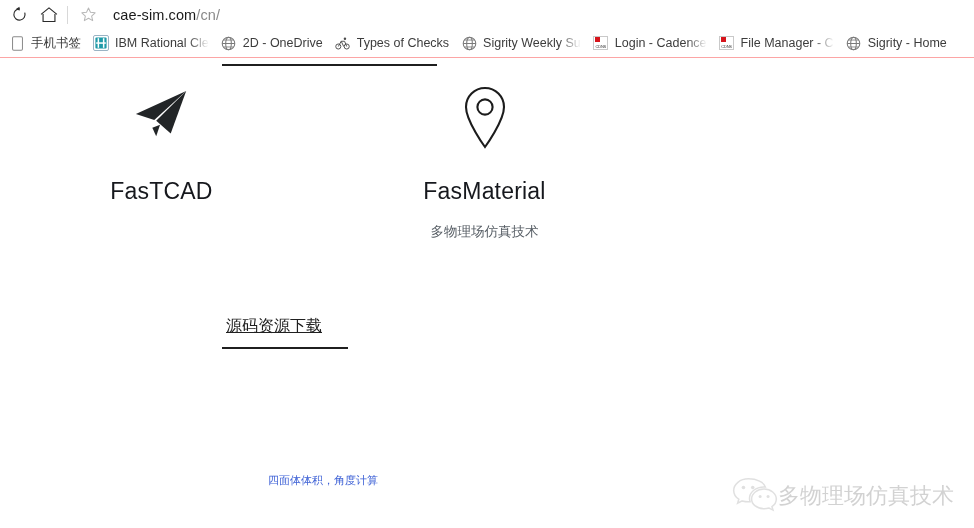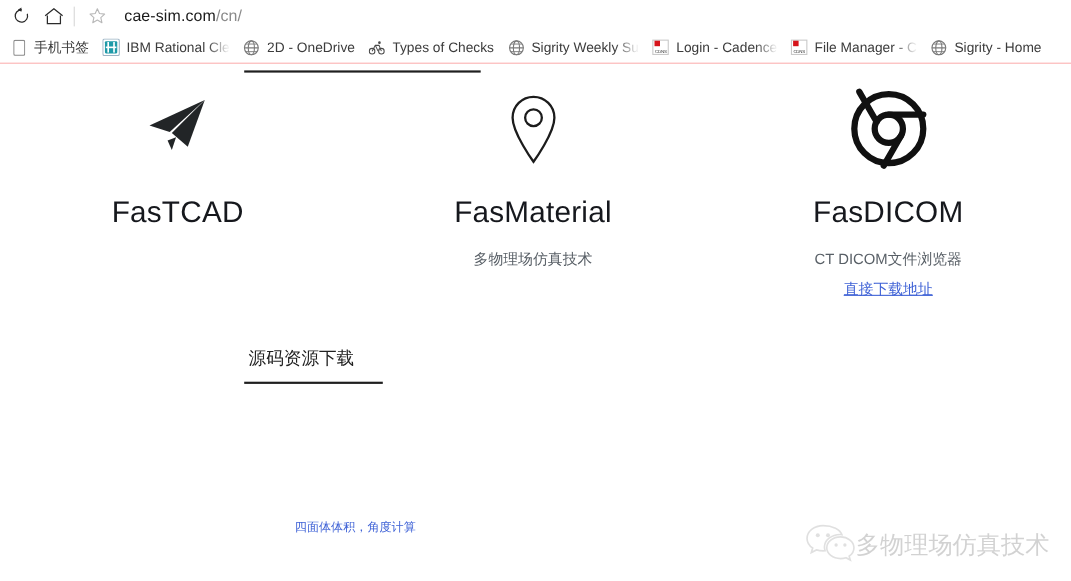--- a/index.html
+++ b/index.html
@@ -128,21 +128,21 @@
     text-align: center;
     box-sizing: border-box;
   }
   .card-icon {
     height: 78px;
     display: flex;
     align-items: center;
     justify-content: center;
   }
   .card-title {
-    font-size: 27px;
+    font-size: 23px;
     color: #16181d;
     margin-top: 22px;
     white-space: nowrap;
     letter-spacing: 0.2px;
   }
   .card-sub {
     font-size: 13.5px;
     color: #585f66;
     margin-top: 18px;
     white-space: nowrap;
@@ -160,20 +160,21 @@
 
   .section {
     position: absolute;
     left: 222px; top: 258px;
   }
   .section-title {
     font-size: 16px;
     color: #202020;
     padding: 0 6px 10px 4px;
     display: inline-block;
+    text-decoration: underline;
   }
   .section-rule {
     width: 126px; height: 2px;
     background: #1f1f1f;
   }
 
   .link-row {
     position: absolute;
     left: 268px; top: 412px;
   }
@@ -338,34 +339,20 @@
       <div class="card-icon">
         <svg width="54" height="68" viewBox="0 0 54 68">
           <path d="M27 64 C27 64 46 38 46 24 A19 19 0 0 0 8 24 C8 38 27 64 27 64 Z" fill="none" stroke="#1c1c1c" stroke-width="2.1"></path>
           <circle cx="27" cy="24" r="7.6" fill="none" stroke="#1c1c1c" stroke-width="2.1"></circle>
         </svg>
       </div>
       <div class="card-title">FasMaterial</div>
       <div class="card-sub">多物理场仿真技术</div>
     </div>
 
-    <div class="card third">
-      <div class="card-icon">
-        <svg width="76" height="76" viewBox="0 0 80 80">
-          <circle cx="40" cy="40" r="33" fill="none" stroke="#111111" stroke-width="6"></circle>
-          <circle cx="40" cy="40" r="13.5" fill="none" stroke="#111111" stroke-width="6"></circle>
-          <path d="M40 26.5 L73 26.5" fill="none" stroke="#111111" stroke-width="6" stroke-linecap="round"></path>
-          <path d="M28.3 33.3 L11.8 4.7" fill="none" stroke="#111111" stroke-width="6" stroke-linecap="round"></path>
-          <path d="M51.7 46.7 L35.2 75.3" fill="none" stroke="#111111" stroke-width="6" stroke-linecap="round"></path>
-        </svg>
-      </div>
-      <div class="card-title">FasDICOM</div>
-      <div class="card-sub">CT DICOM文件浏览器</div>
-      <a class="card-link" href="#">直接下载地址</a>
-    </div>
 
   </div>
 
   <div class="section">
     <div class="section-title">源码资源下载</div>
     <div class="section-rule"></div>
   </div>
 
   <div class="link-row">
     <a class="body-link" href="#">四面体体积，角度计算</a>

